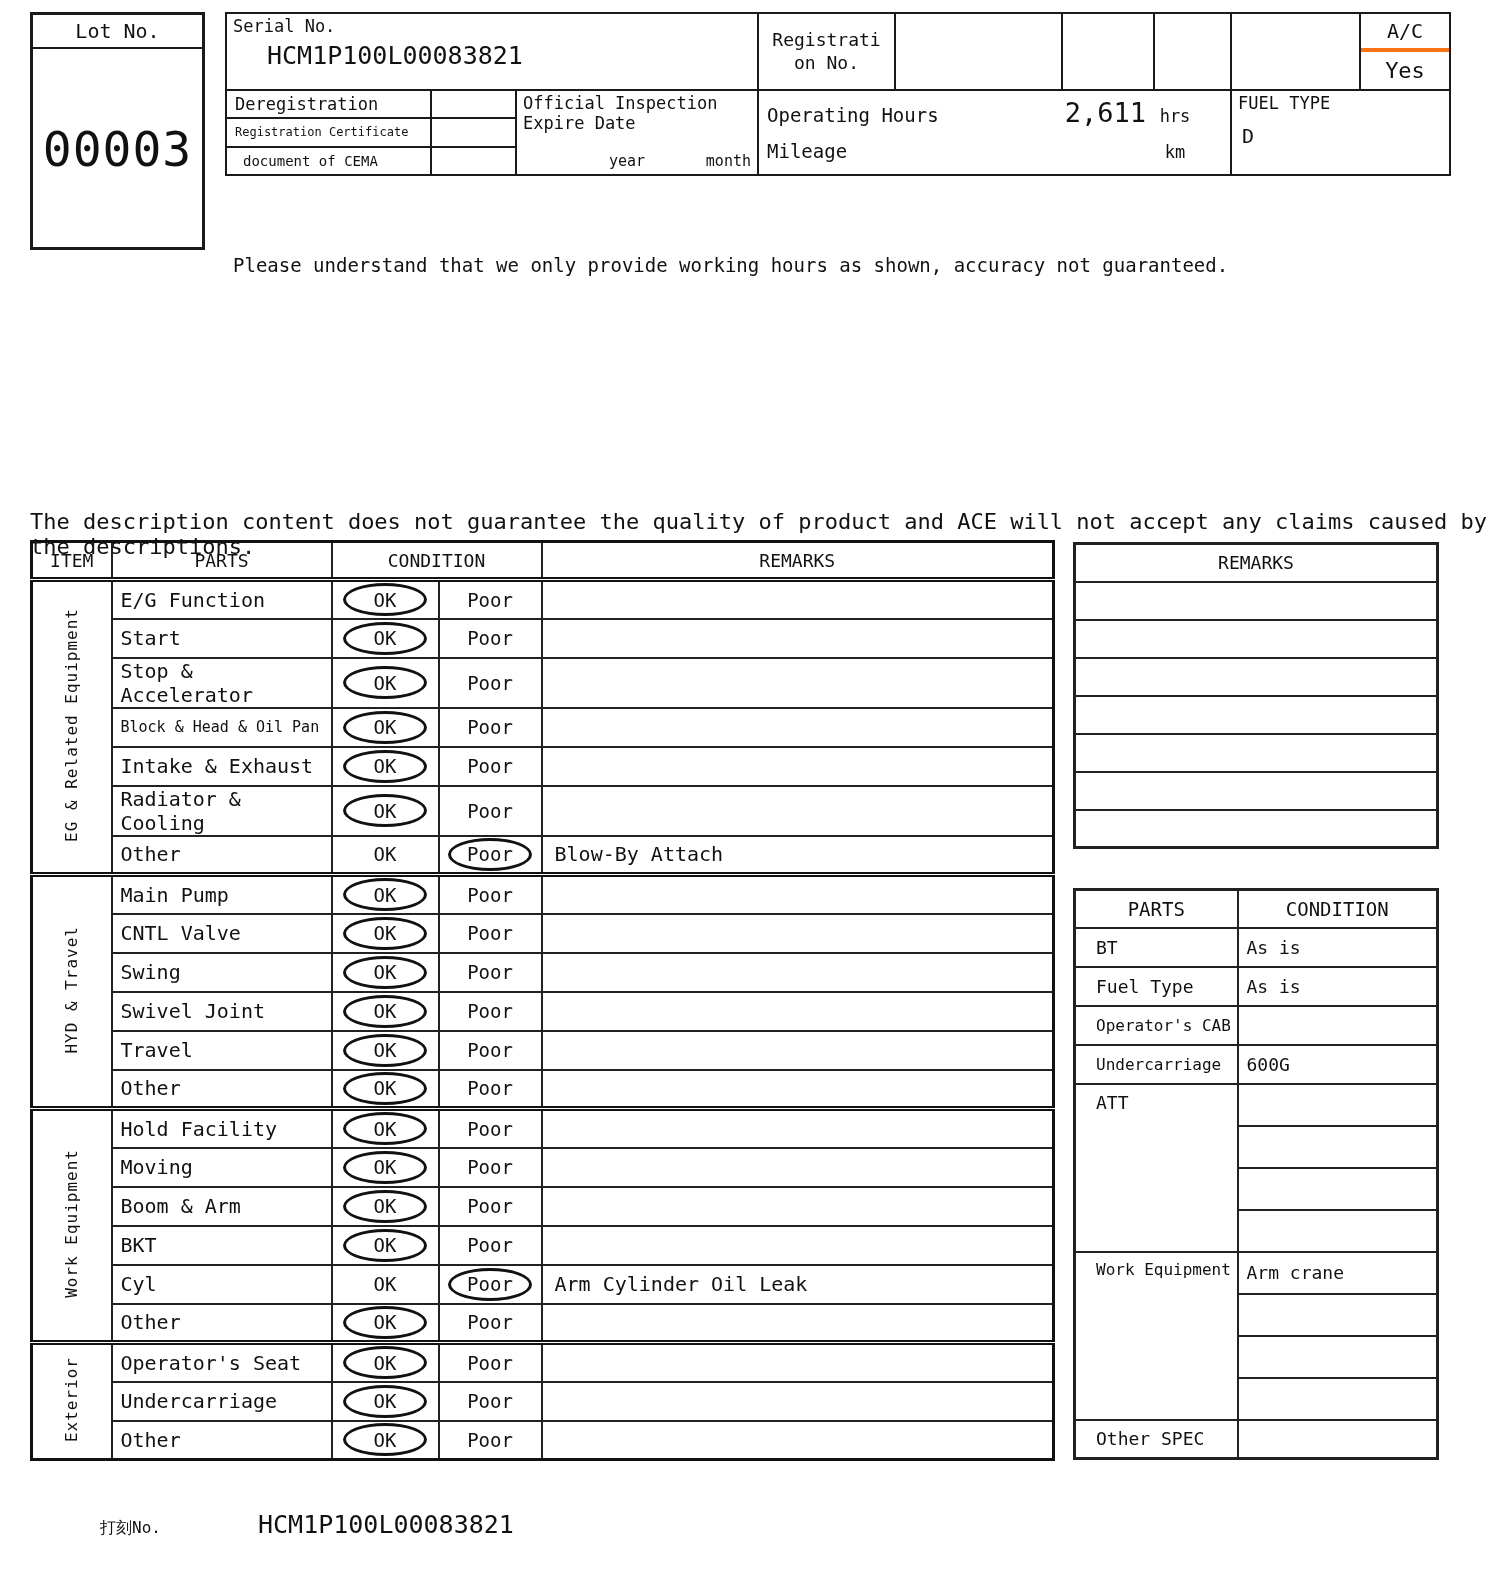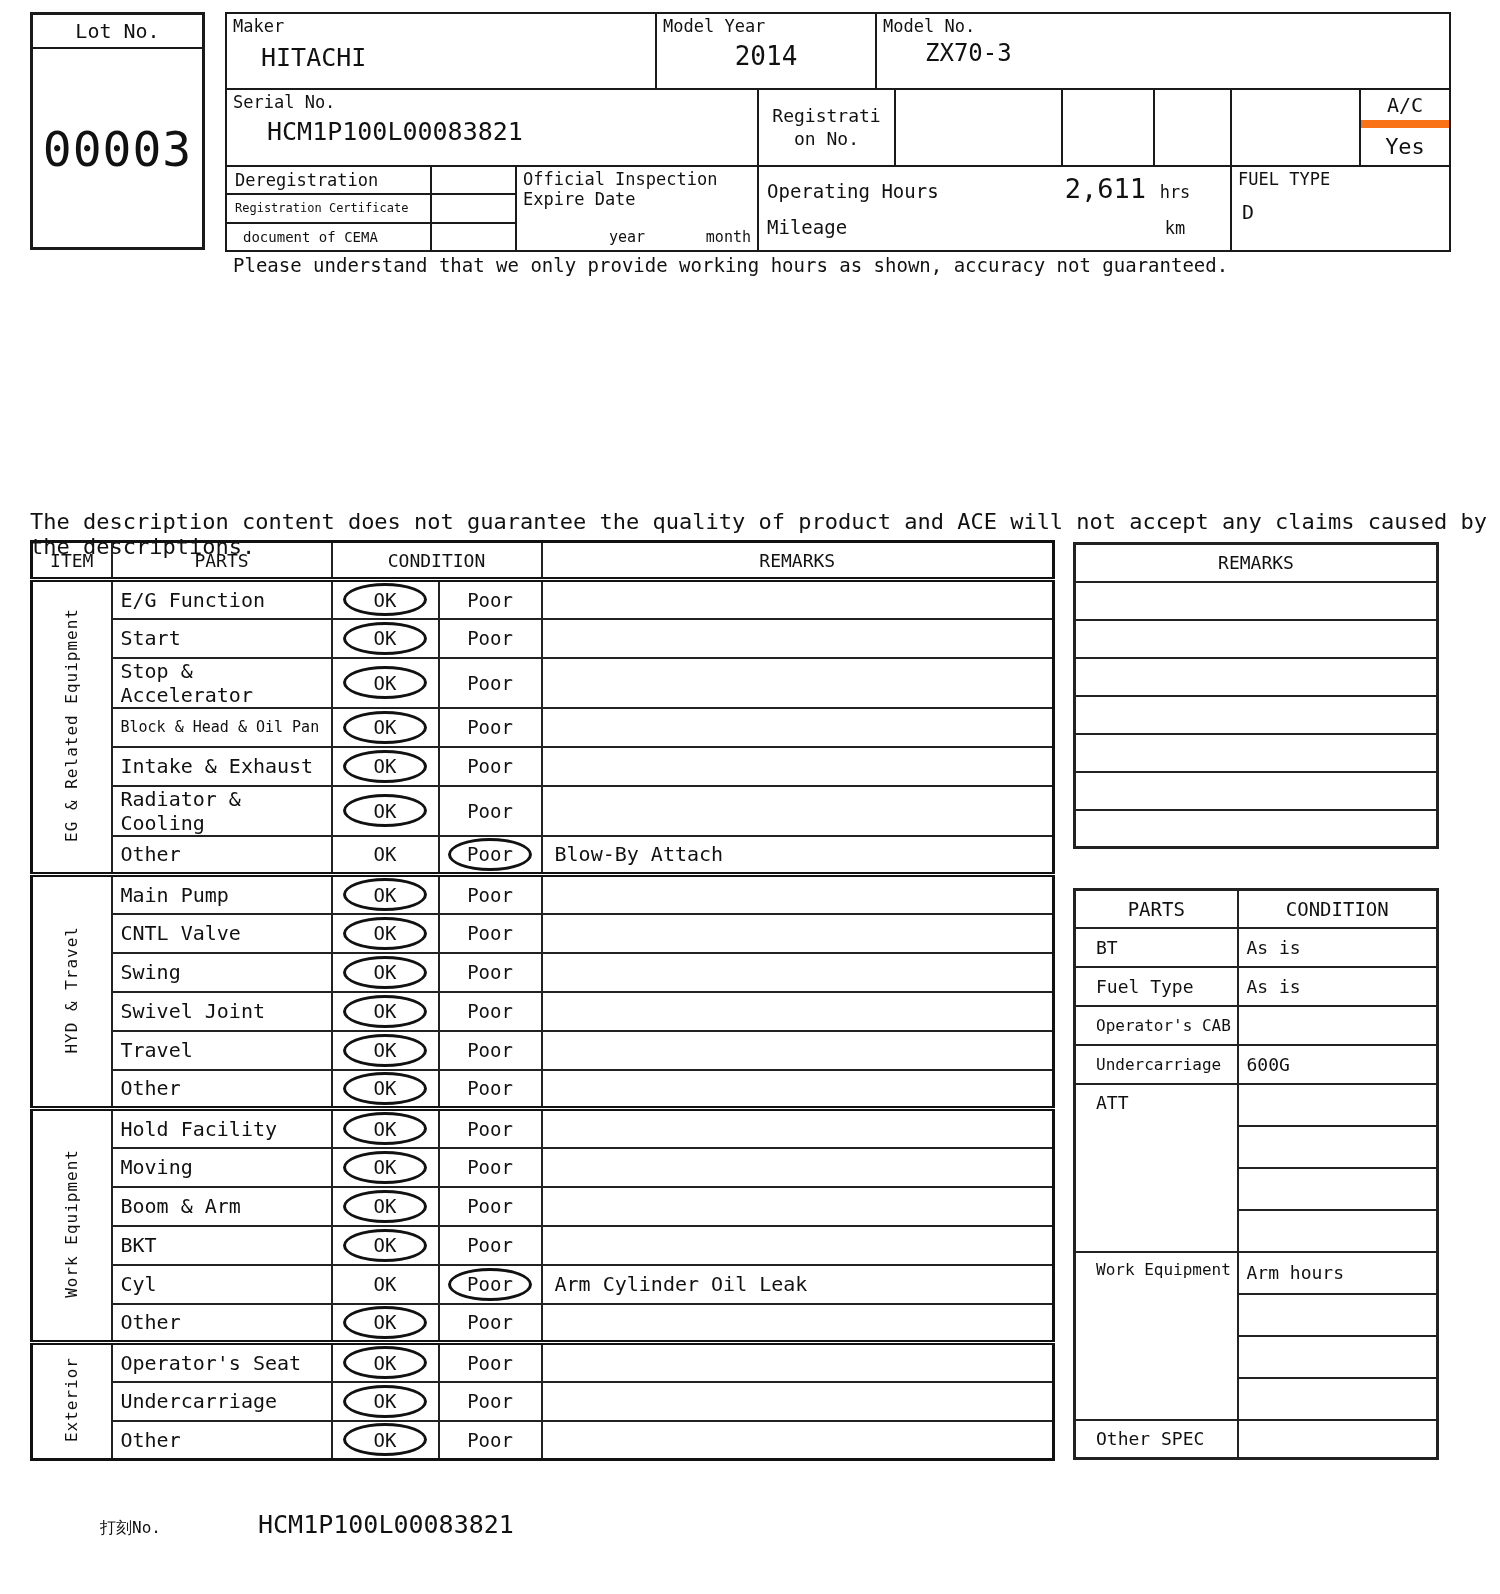--- a/index.html
+++ b/index.html
@@ -20,21 +20,21 @@
   .val  { font-size:25px; }
   .r1 { height:76px; }
   .r2 { height:77px; }
   .r3 { height:85px; }
   .maker-val  { padding:6px 0 0 34px; }
   .my-val     { text-align:center; padding-top:4px; font-size:26px; }
   .mn-val     { padding:2px 0 0 48px; font-size:24px; }
   .ser-val    { padding:4px 0 0 40px; }
   .regno { display:flex; align-items:center; justify-content:center; text-align:center; font-size:18px; line-height:1.25; }
   .ac-stack { display:flex; flex-direction:column; }
-  .ac-top { height:38px; border-bottom:8px solid #f97316; display:flex; align-items:center; justify-content:center; font-size:20px; }
+  .ac-top { height:38px; border-bottom:4px solid #f97316; display:flex; align-items:center; justify-content:center; font-size:20px; }
   .ac-bot { flex:1; display:flex; align-items:center; justify-content:center; font-size:22px; }
   .doccol { display:flex; flex-direction:column; }
   .docrow { display:flex; flex:1; }
   .doclbl { width:205px; border-right:2px solid #1a1a1a; border-bottom:2px solid #1a1a1a; display:flex; align-items:center; padding-left:8px; }
   .docval { width:85px; border-right:2px solid #1a1a1a; border-bottom:2px solid #1a1a1a; }
   .d1 { font-size:17px; } .d2 { font-size:12px; } .d3 { font-size:14px; padding-left:16px; }
   .oi-bottom { position:absolute; bottom:4px; left:0; right:0; display:flex; justify-content:space-between; padding:0 6px 0 92px; font-size:15px; }
   .hours-line { display:flex; align-items:baseline; padding:6px 26px 0 8px; }
   .hours-line .hl { font-size:19px; }
   .hours-line .hv { margin-left:auto; font-size:27px; }
@@ -85,34 +85,20 @@
 <body>
 
 <div>
 
   <div class="abs lot-box">
     <div class="lot-label">Lot No.</div>
     <div class="lot-value">00003</div>
   </div>
 
   <div class="abs head">
-    <div class="hrow r1">
-      <div class="cell" style="width:430px">
-        <div class="lbl">Maker</div>
-        <div class="val maker-val">HITACHI</div>
-      </div>
-      <div class="cell" style="width:220px">
-        <div class="lbl">Model Year</div>
-        <div class="val my-val">2014</div>
-      </div>
-      <div class="cell" style="flex:1">
-        <div class="lbl">Model No.</div>
-        <div class="val mn-val">ZX70-3</div>
-      </div>
-    </div>
     <div class="hrow r2">
       <div class="cell" style="width:532px">
         <div class="lbl">Serial No.</div>
         <div class="val ser-val">HCM1P100L00083821</div>
       </div>
       <div class="cell regno" style="width:137px">
         <div>
           <div>Registrati</div>
           <div>on No.</div>
         </div>
@@ -398,21 +384,21 @@
           <td class="ccell"></td>
         </tr>
         <tr class="h2">
           <td class="ccell"></td>
         </tr>
         <tr class="h2">
           <td class="ccell"></td>
         </tr>
         <tr class="h2">
           <td class="pcell psmall vtop" rowspan="4">Work Equipment</td>
-          <td class="ccell">Arm hours</td>
+          <td class="ccell">Arm crane</td>
         </tr>
         <tr class="h2">
           <td class="ccell"></td>
         </tr>
         <tr class="h2">
           <td class="ccell"></td>
         </tr>
         <tr class="h2">
           <td class="ccell"></td>
         </tr>

